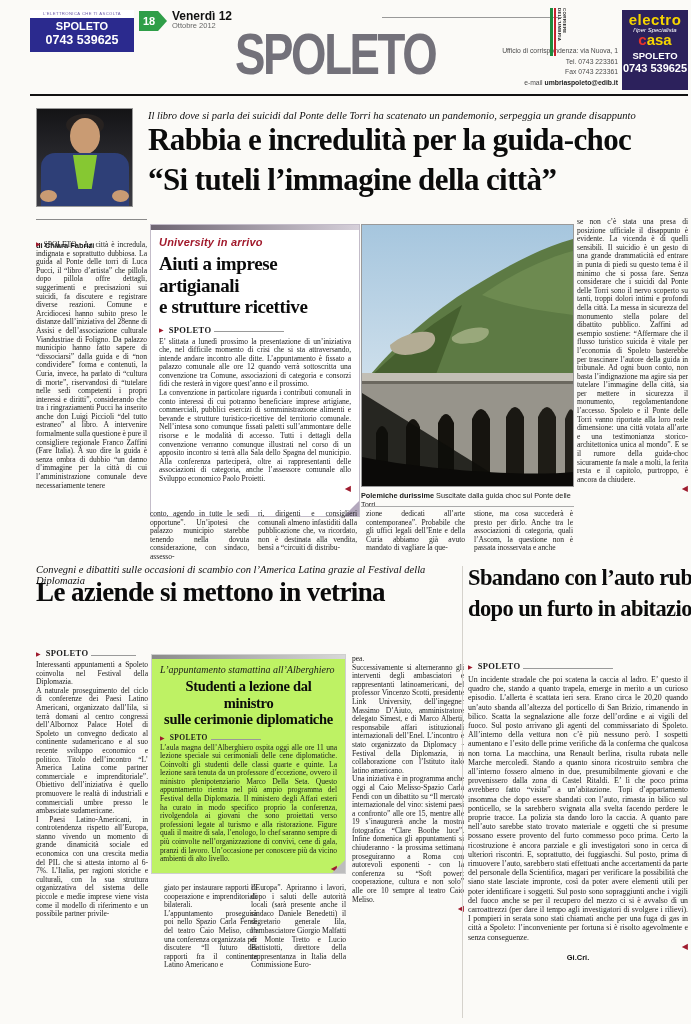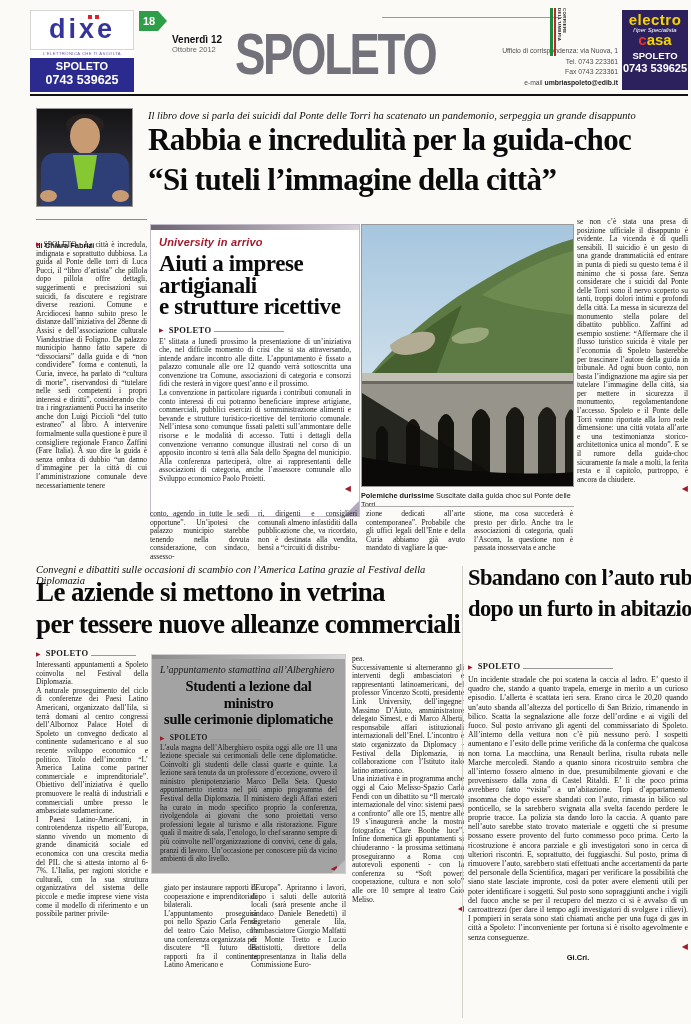--- a/index.html
+++ b/index.html
@@ -21,21 +21,21 @@
   .dixe-top{position:relative;height:38px;background:#fff;border:1px solid #d8d6d0;text-align:center;}
   .dixe-word{font-weight:bold;font-size:27px;line-height:36px;color:#35349b;letter-spacing:3px;}
   .dixe-dot{position:absolute;width:4px;height:4px;background:#d8232a;top:4px;}
   .dixe-tagline{font-size:4.2px;letter-spacing:0.4px;color:#6a58a8;text-align:center;background:#fff;padding:1px 0 2px;}
   .dixe-blue{background:#2b2a8e;color:#fff;text-align:center;height:32px;padding-top:2px;}
   .dixe-city{font-weight:bold;font-size:11px;line-height:13px;}
   .dixe-phone{font-weight:bold;font-size:12.5px;line-height:15px;}
   .badge{left:139px;top:11px;width:28px;height:20px;background:#2f9e48;
          clip-path:polygon(0 0,68% 0,100% 50%,68% 100%,0 100%);color:#fff;font-weight:bold;
          font-size:11px;line-height:20px;text-align:left;padding-left:4px;box-sizing:border-box;}
-  .date1{font-weight:bold;font-size:10px;line-height:10px;color:#111;margin-top:24px;}
+  .date1{font-weight:bold;font-size:12px;line-height:10px;color:#111;}
   .date2{font-size:7.5px;color:#666;}
   .masthead{left:205px;top:24px;width:260px;text-align:center;}
   .masthead span{display:inline-block;transform:scaleX(0.8);transform-origin:center;
      font-family:"Liberation Sans","DejaVu Sans",sans-serif;font-weight:bold;font-size:57px;
      letter-spacing:-3px;color:#73717a;line-height:60px;}
   .contact{left:428px;top:46px;width:190px;text-align:right;font-size:6.8px;line-height:1.55;color:#4c4c4c;}
   .contact b{color:#222;}
   .corriere{left:550px;top:8px;width:18px;height:48px;display:flex;gap:1px;}
   .stripe{width:2.5px;height:48px;}
   .corriere-text{writing-mode:vertical-rl;font-size:4.4px;font-weight:bold;color:#222;letter-spacing:0.3px;line-height:5px;}
@@ -57,34 +57,34 @@
   .a1-headline{left:148px;top:120px;width:542px;font-size:31px;line-height:40px;white-space:nowrap;}
   .byline{left:36px;top:219px;width:111px;font-size:7.5px;font-weight:bold;border-top:1px solid #8a8a8a;padding-top:21px;}
   .a1-col1{left:36px;top:240px;width:111px;height:270px;overflow:hidden;}
   .a1-colright{left:577px;top:218px;width:111px;height:352px;overflow:hidden;}
   .bcol{top:510px;width:99px;height:58px;overflow:hidden;}
   
   .box1{left:150px;top:224px;width:210px;height:293px;background:#fff;border:1px solid #c3bcc9;box-sizing:border-box;}
   .box1-bar{height:5px;background:linear-gradient(90deg,#6d6472,#d6d0da);}
   .box1-inner{padding:6px 8px 0 8px;position:relative;}
   .box1-label{color:#a11a2c;font-weight:bold;font-style:italic;font-size:11px;letter-spacing:0.2px;}
-  .box1-headline{font-weight:bold;font-size:23px;line-height:21.5px;letter-spacing:-0.4px;margin-top:5px;color:#0b0b0b;}
+  .box1-headline{font-weight:bold;font-size:19px;line-height:21.5px;letter-spacing:-0.4px;margin-top:5px;color:#0b0b0b;}
   .box1 .marker-row{margin-top:7px;}
   .box1 .body-text{margin-top:3px;}
   .fold1{position:absolute;right:0;bottom:0;width:0;height:0;border-left:15px solid transparent;border-bottom:15px solid #b3a8bd;}
   
   .bridge{left:361px;top:224px;width:213px;height:263px;border:1px solid #999;box-sizing:border-box;}
   .caption{left:361px;top:491px;width:213px;font-size:7.3px;line-height:9px;color:#222;}
   .caption-rule{left:361px;top:506px;width:213px;height:1px;background:#aaa;}
   
   .a2-kicker{left:36px;top:564px;width:430px;font-size:10.5px;}
   .a2-headline{left:36px;top:576px;width:430px;font-size:27px;line-height:32px;white-space:nowrap;}
   .a2-marker{left:36px;top:648px;width:112px;}
   .a2-col1{left:36px;top:661px;width:112px;height:362px;overflow:hidden;}
-  .box2{left:151px;top:654px;width:195px;height:220px;background:#a3a3a3;border:1px solid #cfcfcf;box-sizing:border-box;}
+  .box2{left:151px;top:654px;width:195px;height:220px;background:#bef264;border:1px solid #cfcfcf;box-sizing:border-box;}
   .box2-bar{height:4px;background:linear-gradient(90deg,#8a8a8a,#d8d8d8);}
   .box2-inner{padding:5px 8px 0 8px;position:relative;}
   .box2-kicker{font-style:italic;font-size:10px;color:#1a1a1a;}
   .box2-headline{font-weight:bold;font-size:14.5px;line-height:16.5px;letter-spacing:-0.3px;margin-top:3px;color:#0b0b0b;text-align:center;}
   .box2 .marker-row{margin-top:5px;}
   .box2 .body-text{margin-top:2px;}
   .fold2{position:absolute;right:0;bottom:0;width:0;height:0;border-left:13px solid transparent;border-bottom:13px solid #bdbdbd;}
   .a2-col2{left:151px;top:884px;width:93px;height:140px;overflow:hidden;margin-left:13px;}
   .a2-col3{left:251px;top:884px;width:95px;height:140px;overflow:hidden;}
   .a2-col4{left:352px;top:655px;width:112px;height:369px;overflow:hidden;}
@@ -97,25 +97,20 @@
   .signature{text-align:center;font-weight:bold;font-size:7.5px;margin-top:2px;color:#111;}
 </style>
 </head>
 <body>
 
 <div class="page">
 
   <div>
 
     <div class="abs ad-left">
-      <div class="dixe-top">
-        <div class="dixe-word sans">dixe</div>
-        <div class="dixe-dot" style="left:57px;"></div>
-        <div class="dixe-dot" style="left:64px;"></div>
-      </div>
       <div class="dixe-tagline sans">L’ELETTRONICA CHE TI ASCOLTA</div>
       <div class="dixe-blue sans">
         <div class="dixe-city">SPOLETO</div>
         <div class="dixe-phone">0743 539625</div>
       </div>
     </div>
 
     <div class="abs badge sans">18</div>
 
     <div class="abs sans" style="left:172px;top:11px;">
@@ -244,21 +239,20 @@
       </div>
     <div class="abs bcol" style="left:474px;">
         <div class="body-text">stione, ma cosa succederà è presto per dirlo. Anche tra le associazioni di categoria, quali l’Ascom, la questione non è passata inosservata e anche</div>
       </div>
   </div>
 
   <div>
     <div class="abs a2-kicker kicker">Convegni e dibattiti sulle occasioni di scambio con l’America Latina grazie al Festival della Diplomazia</div>
     <div class="abs a2-headline headline">
       <div>Le aziende si mettono in vetrina</div>
-      <div>per tessere nuove alleanze commerciali</div>
     </div>
     <div class="abs a2-marker marker-row">
       <span class="tri">▶</span>
       <span class="marker-label">SPOLETO</span>
       <span class="marker-line" style="width:45px;"></span>
     </div>
     <div class="abs a2-col1">
         <div class="body-text">Interessanti appuntamenti a Spoleto coinvolta nel Festival della Diplomazia.
 A naturale proseguimento del ciclo di conferenze dei Paesi Latino Americani, organizzato dall’Iila, si terrà domani al centro congressi dell’Albornoz Palace Hotel di Spoleto un convegno dedicato al continente sudamericano e al suo recente sviluppo economico e politico. Titolo dell’incontro “L’ America Latina come partner commerciale e imprenditoriale”. Obiettivo dell’iniziativa è quello promuovere le realtà di industriali e commerciali umbre presso le ambasciate sudamericane.
 I Paesi Latino-Americani, in controtendenza rispetto all’Europa, stanno vivendo un momento di grande dinamicità sociale ed economica con una crescita media del PIL che si attesta intorno al 6-7%. L’Italia, per ragioni storiche e culturali, con la sua struttura organizzativa del sistema delle piccole e medie imprese viene vista come il modello di riferimento e un possibile partner privile-</div>

